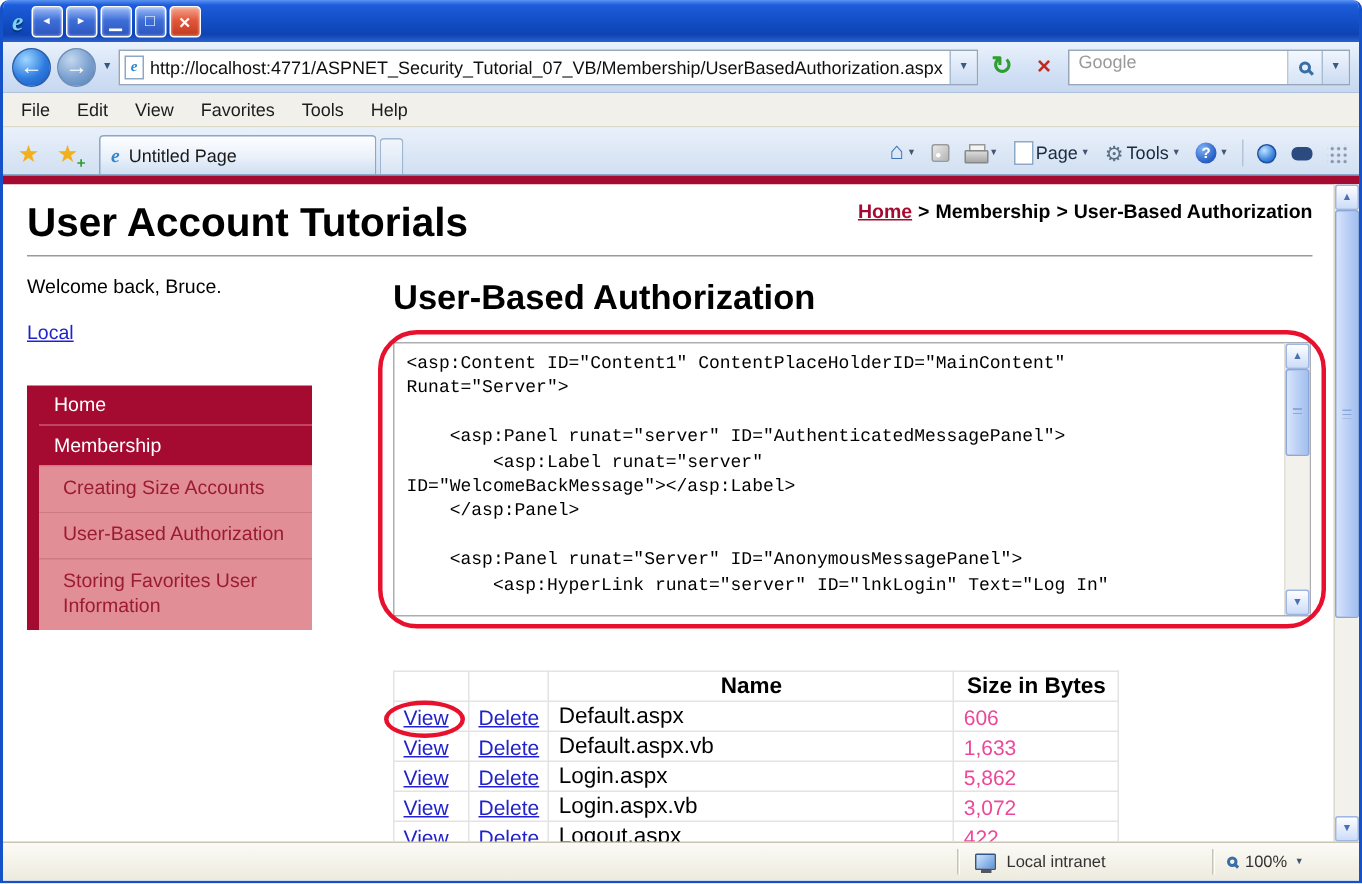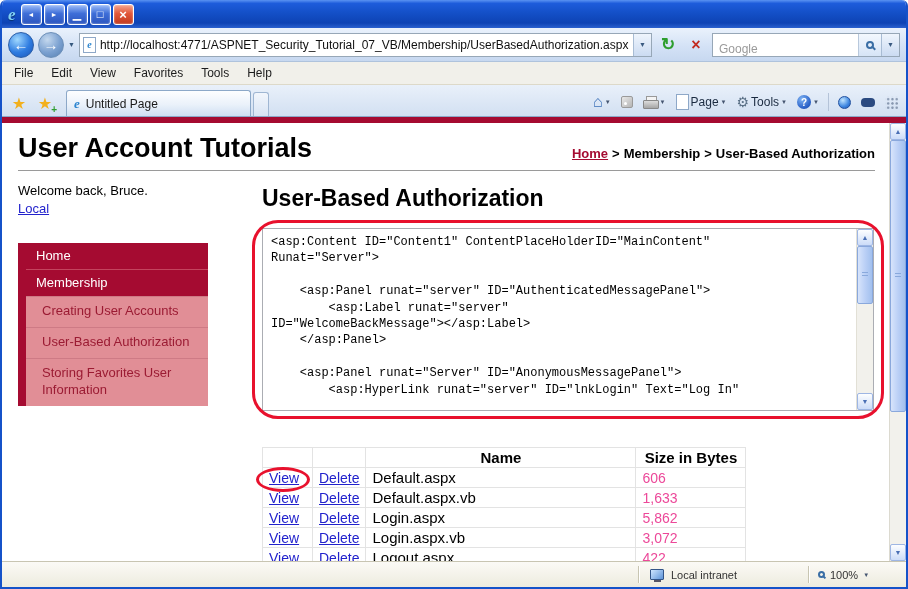--- a/index.html
+++ b/index.html
@@ -48,21 +48,21 @@
   .doc-icon { width:13px; height:16px; background:#fff; border:1px solid #8EA8C8; flex:0 0 13px;
     display:flex; align-items:center; justify-content:center; }
   .doc-icon .e-icon { font-size:10px; color:#2E86D0; text-shadow:none; }
   .url-text { flex:1; min-width:0; font-size:12px; color:#101010; white-space:nowrap; overflow:hidden; }
   .combo-btn { width:18px; height:22px; flex:0 0 18px; display:flex; align-items:center; justify-content:center;
     background:linear-gradient(#EFF5FD,#CBDBF2); border-left:1px solid #A8BCD4; color:#3A5A80; font-size:7px; }
   .iconbtn { width:24px; text-align:center; border:none; background:transparent; }
   .refresh-glyph { color:#2E9E2E; font-size:17px; font-weight:bold; line-height:1; }
   .stop-glyph { color:#C22B20; font-size:16px; font-weight:bold; line-height:1; }
   .searchfield { flex:0 0 188px; height:24px; background:#fff; border:1px solid #97A7B7;
-    display:flex; align-items:flex-end; padding-left:6px; }
+    display:flex; align-items:flex-start; padding-left:6px; }
   .search-placeholder { flex:1; color:#9A9A9A; font-size:12px; }
   .mag-btn { width:23px; height:22px; display:flex; align-items:center; justify-content:center;
     background:linear-gradient(#F3F8FE,#D6E4F6); border-left:1px solid #B8C8DC; }
   .magnifier { width:8px; height:8px; border:2px solid #3A6EA5; border-radius:50%; position:relative; }
   .magnifier::after { content:""; position:absolute; width:5px; height:2px; background:#3A6EA5;
     transform:rotate(45deg); right:-4px; bottom:-2px; }
 
   
   .menubar { flex:0 0 23px; background:#F1F0EA; border-bottom:1px solid #DDD9C9;
     display:flex; align-items:center; padding-left:3px; }
@@ -107,30 +107,30 @@
   .research-icon { width:14px; height:9px; border-radius:4px; background:#2B4A80; }
   .grip-icon { width:13px; height:13px;
     background-image:radial-gradient(#8898B0 1.1px,transparent 1.3px);
     background-size:4.3px 4.3px; background-position:1px 1px; }
 
   
   .page-top-border { flex:0 0 6px; background:var(--accent-red,#A50B31); }
   .content { flex:1; min-height:0; display:flex; background:#fff; }
   .page-inner { flex:1; min-width:0; padding:10px 14px 0 16px; overflow:hidden; }
 
-  .page-header { display:flex; align-items:flex-end; justify-content:space-between; }
+  .page-header { display:flex; align-items:flex-start; justify-content:space-between; }
   .site-title { font-size:27px; font-weight:bold; color:#000; }
   .breadcrumb { font-size:13px; font-weight:bold; color:#000; white-space:nowrap; padding-bottom:3px; }
   .breadcrumb a { color:var(--accent-red,#A50B31); text-decoration:underline; }
   .breadcrumb .sep { margin:0 4px; }
   hr.rule { border:none; border-top:1px solid #9a9a9a; margin-top:6px; }
   .columns { display:flex; margin-top:12px; }
 
   .sidebar { flex:0 0 204px; }
-  .welcome { font-size:13px; color:#000; margin-bottom:1px; }
+  .welcome { font-size:13px; color:#000; margin-bottom:15px; }
   .logout-link { font-size:13px; color:var(--link-blue,#2222CC); text-decoration:underline; }
   .nav-wrap { margin-top:26px; position:relative; padding-left:8px; width:190px; }
   .nav-strip { position:absolute; left:0; top:0; bottom:0; width:8px; background:var(--accent-red,#A50B31); }
   .nav-item { font-size:13px; }
   .nav-item.primary { background:var(--accent-red,#A50B31); color:#fff; padding:5px 8px 6px 10px; }
   .nav-item.primary.second { border-top:1px solid #C4445E; }
   .nav-item.secondary { background:var(--nav-secondary-bg,#E18E96); color:var(--nav-secondary-text,#9B1B33);
     padding:6px 8px 7px 16px; line-height:1.3; border-top:1px solid #CE7A85; }
 
   .main { flex:1; min-width:0; padding-left:40px; }
@@ -295,21 +295,21 @@
 
       <div class="columns">
 
         <div class="sidebar">
           <div class="welcome">Welcome back, Bruce.</div>
           <a class="logout-link">Local</a>
           <div class="nav-wrap">
             <div class="nav-strip"></div>
             <div class="nav-item primary">Home</div>
             <div class="nav-item primary second">Membership</div>
-            <div class="nav-item secondary">Creating User Accounts</div>
+            <div class="nav-item secondary">Creating Size Accounts</div>
             <div class="nav-item secondary">User-Based Authorization</div>
             <div class="nav-item secondary">Storing Favorites User Information</div>
           </div>
         </div>
 
         <div class="main">
           <h1>User-Based Authorization</h1>
 
           <div class="codebox">
             <div class="code-text">&lt;asp:Content ID="Content1" ContentPlaceHolderID="MainContent"

